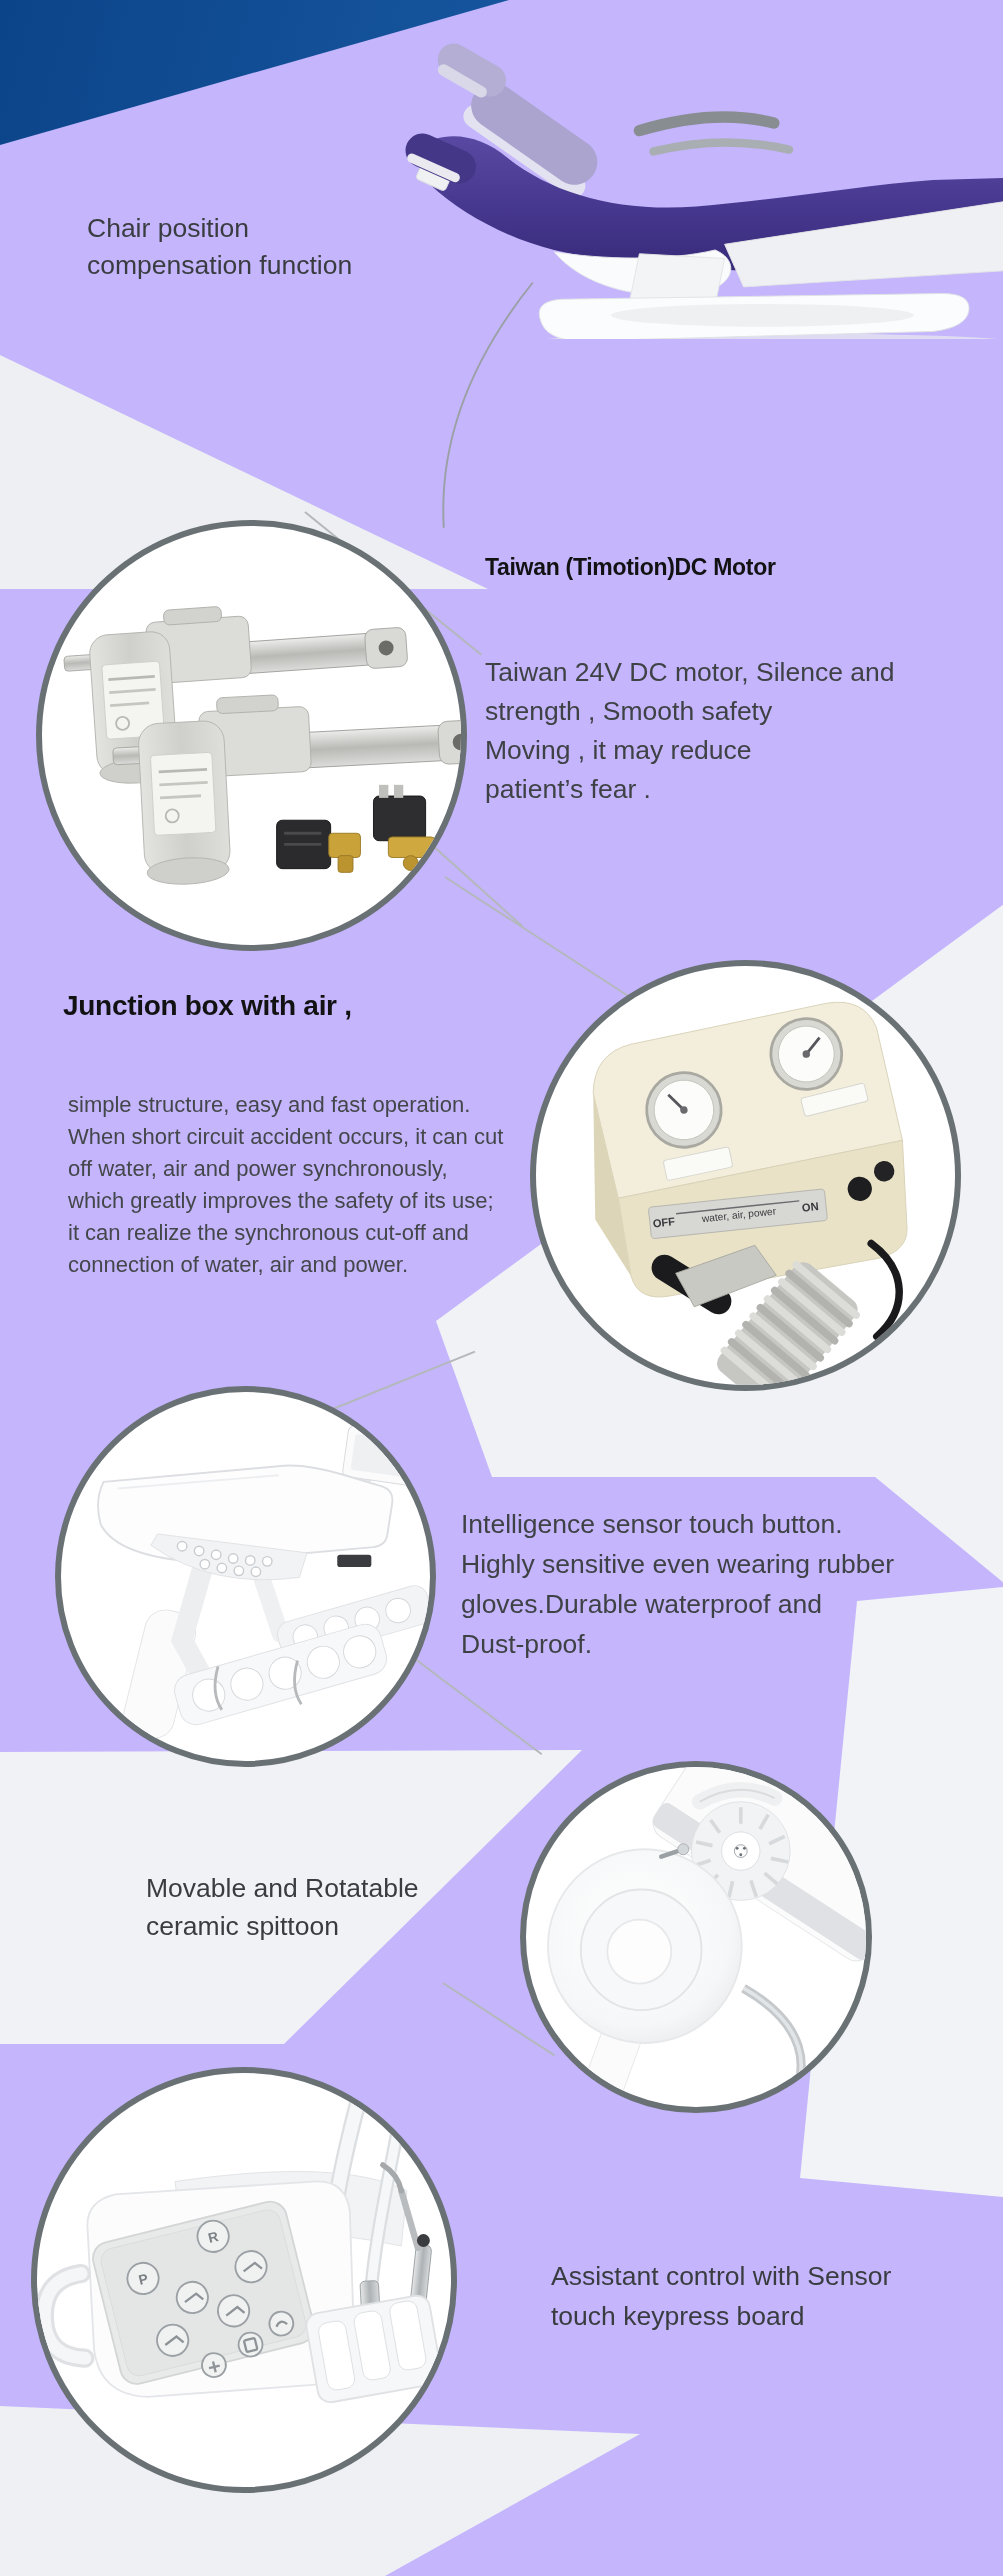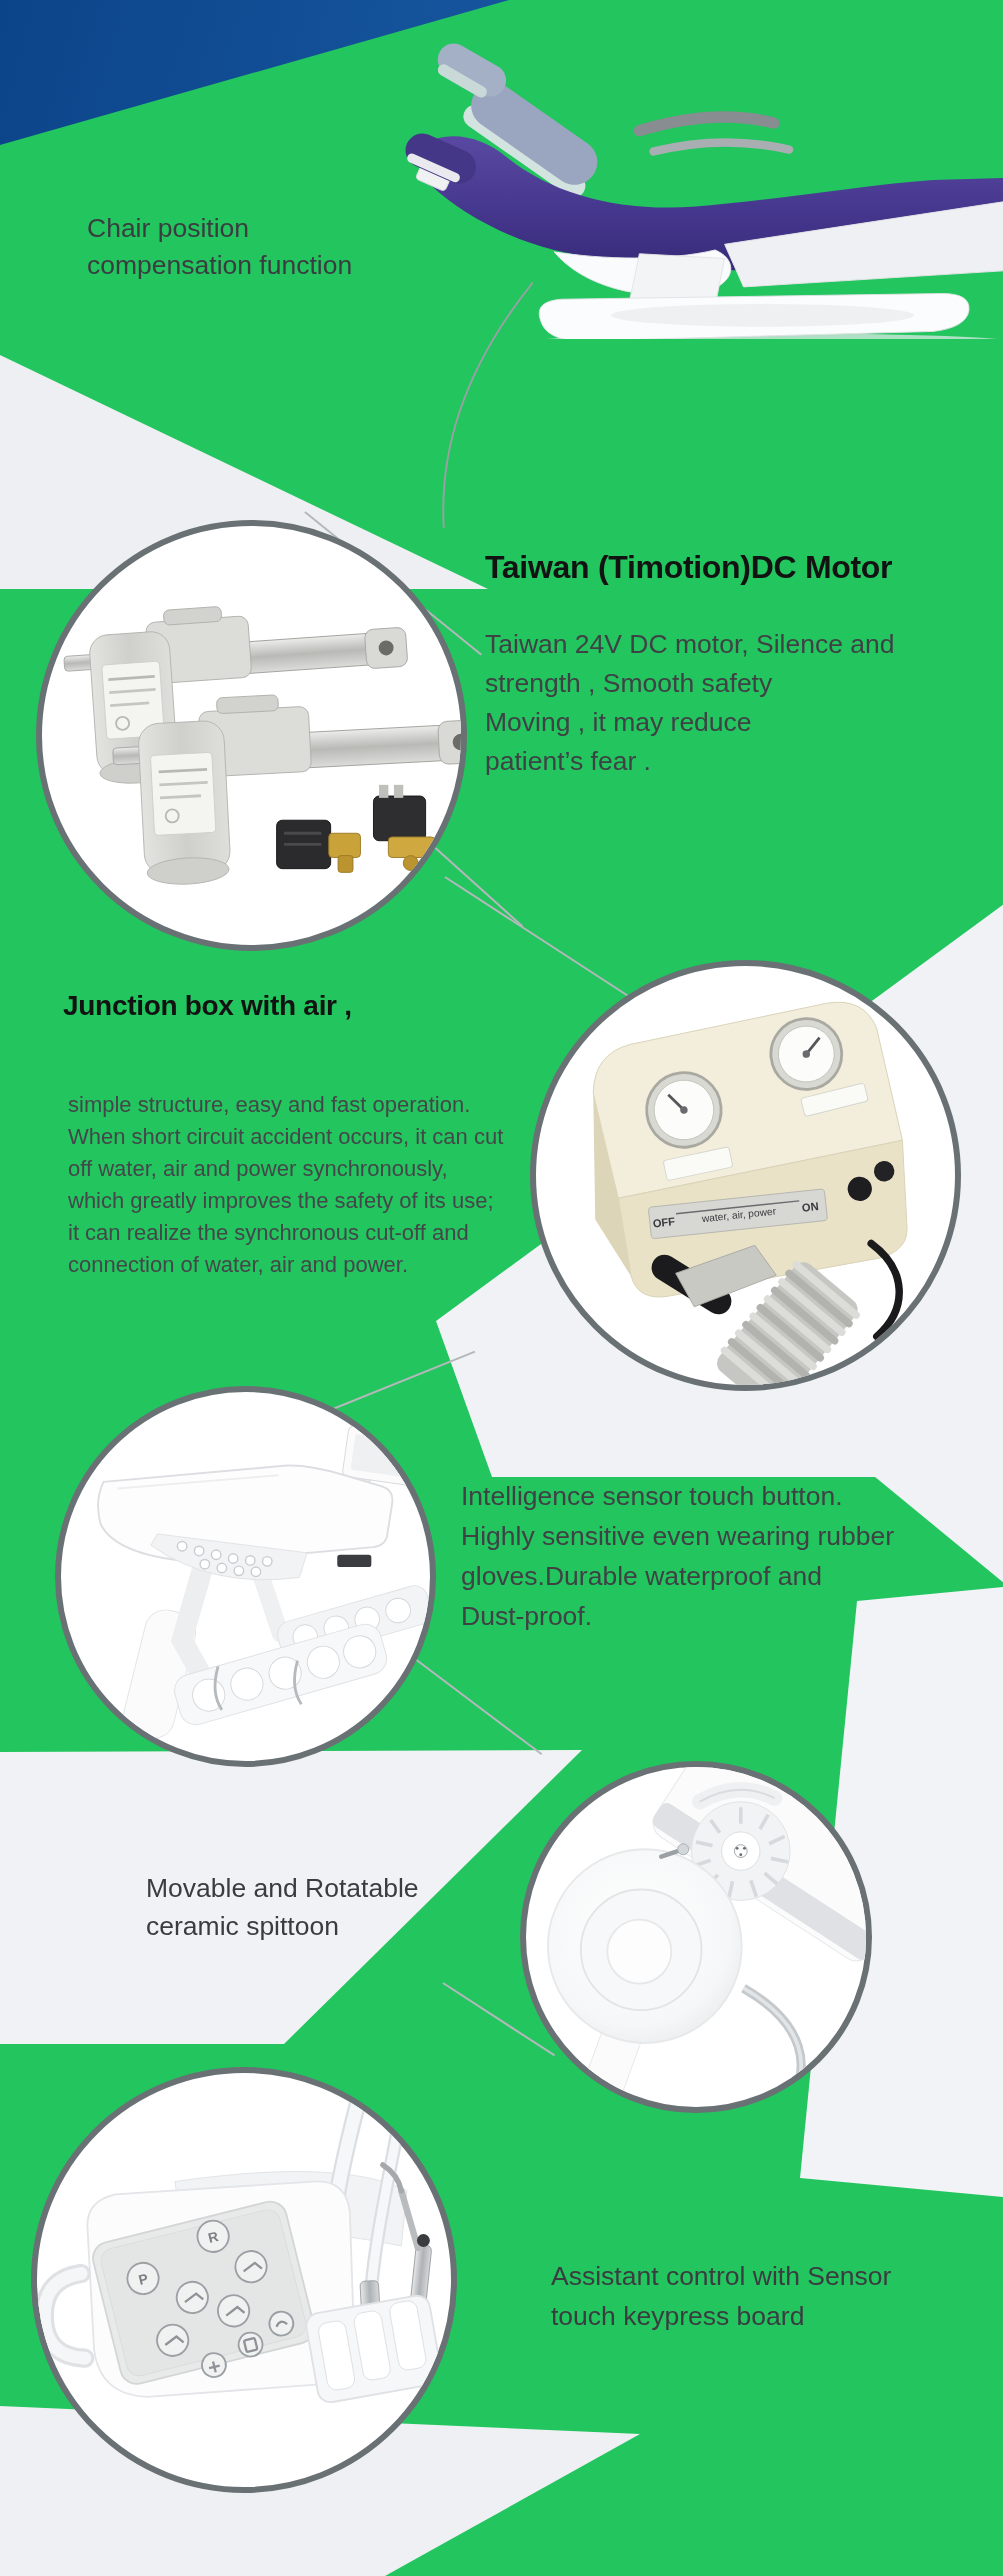--- a/index.html
+++ b/index.html
@@ -1,17 +1,17 @@
 <!DOCTYPE html>
 <html style="font-size:15px"><head>
 <meta charset="utf-8">
 <style>
   html,body{margin:0;padding:0;background:#ffffff;}
   .page{
-    position:relative;width:1004px;height:2576px;background:#22c55e;
+    position:relative;width:1004px;height:2576px;background:#c4b5fd;
     overflow:hidden;font-family:"Liberation Sans",sans-serif;
   }
   
   .wedge{position:absolute;left:0;top:0;width:1004px;height:2576px;}
   .wedge.wA{clip-path:polygon(0px 355px,488px 589px,0px 589px);background:#edeff2;}
   .wedge.wB{clip-path:polygon(436px 1321px,1004px 904px,1004px 1477px,492px 1477px);background:#f0f2f5;}
   .wedge.wC{clip-path:polygon(852px 1458px,1004px 1458px,1004px 1583px);background:#f0f2f5;}
   .wedge.wD{clip-path:polygon(0px 1752px,582px 1750px,284px 2044px,0px 2044px);background:#f1f2f5;}
   .wedge.wE{clip-path:polygon(0px 2406px,640px 2434px,385px 2576px,0px 2576px);background:#eef0f3;}
   .wedge.wG{clip-path:polygon(857px 1601px,1004px 1587px,1004px 2197px,800px 2178px);background:#f1f3f6;}
@@ -25,23 +25,23 @@
   }
   
   .circle-img{
     position:absolute;border-radius:50%;border:6.6px solid #6a7175;background:#fff;
     overflow:hidden;box-sizing:border-box;
   }
   .circle-img svg{display:block;width:100%;height:100%;}
   
   .txt{position:absolute;white-space:nowrap;}
   .caption{font-size:26.5px;line-height:37px;color:#3a3d40;}
-  .heading{font-size:32px;line-height:40px;font-weight:800;color:#121212;letter-spacing:-0.3px;}
+  .heading{font-size:23px;line-height:40px;font-weight:800;color:#121212;letter-spacing:-0.3px;}
   .heading.two{font-size:28px;line-height:45px;}
-  .body-lg{font-size:26.5px;line-height:39px;color:#3f4245;}
+  .body-lg{font-size:26.5px;line-height:39px;color:#3f4245;margin-top:28px;}
   .body-sm{font-size:22px;line-height:32px;color:#44474a;}
   .hero-chair{position:absolute;left:109px;top:17px;width:895px;height:322px;}
   .hero-arc{position:absolute;left:313px;top:256px;width:237px;height:284px;}
 </style>
 </head>
 <body>
 
 <div class="page">
 
   <div class="wedge wA"></div>

